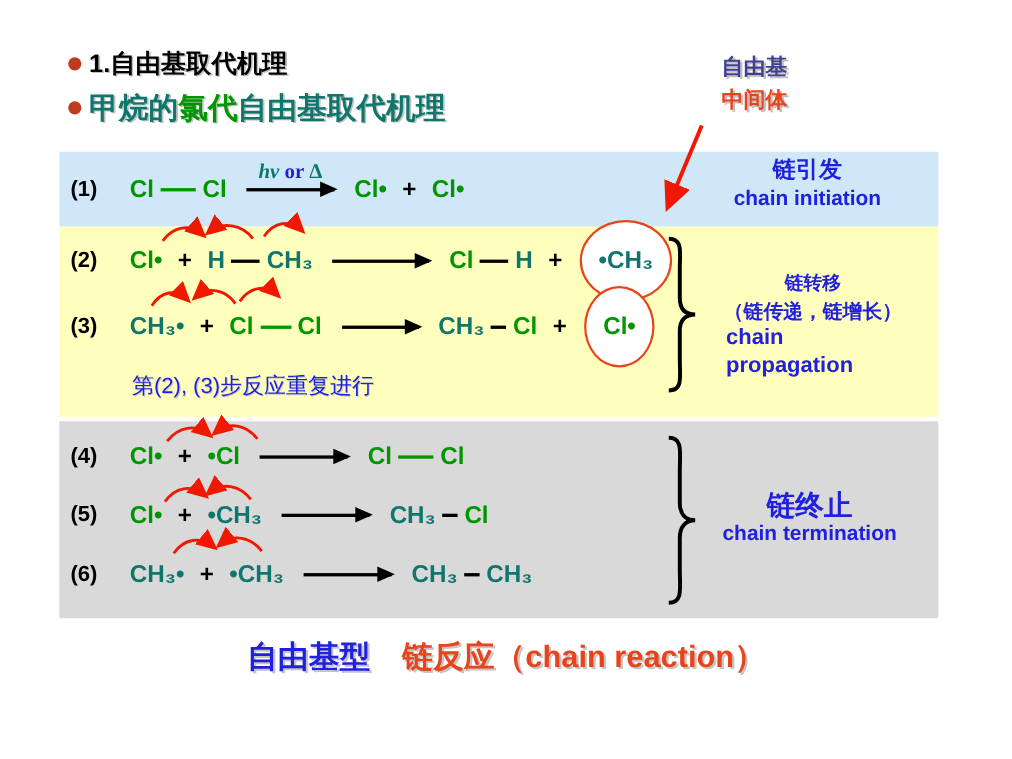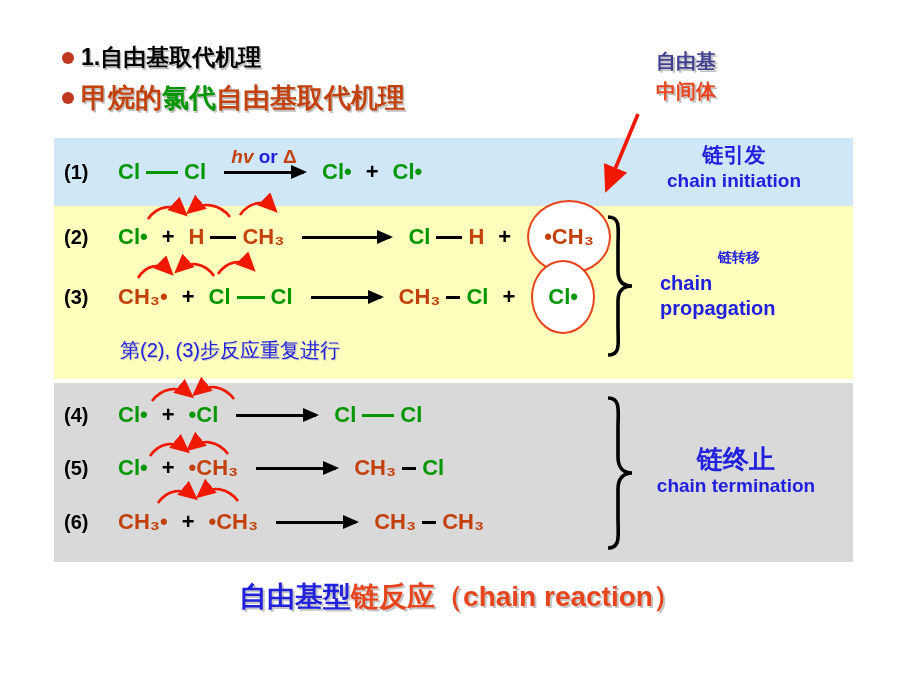--- a/index.html
+++ b/index.html
@@ -11,21 +11,21 @@
   body{background:#fff;font-family:"Liberation Sans","DejaVu Sans",sans-serif;}
   .slide{position:relative;width:853px;height:690px;background:#fff;overflow:hidden;}
 
   
   .title-line{position:absolute;display:flex;align-items:center;color:#000;
     text-shadow:1.5px 1.5px 0 rgba(140,140,140,.55);font-weight:bold;white-space:nowrap;}
   .t1{left:62px;top:42px;font-size:23px;}
   .t2{left:62px;top:80px;font-size:27px;}
   .bullet{display:inline-block;width:12px;height:12px;border-radius:50%;
     background:var(--bullet);margin-right:7px;flex:none;}
-  .c-g{color:var(--green);} .c-k{color:#c2410c;} .c-b{color:var(--blue);}
+  .c-g{color:var(--green);} .c-k{color:#0f766e;} .c-b{color:var(--blue);}
 
   
   .intermediate{position:absolute;left:602px;top:46px;width:168px;text-align:center;
     font-weight:bold;font-size:20px;line-height:30px;white-space:nowrap;
     text-shadow:2px 2px 0 rgba(150,150,150,.6);}
   .im1{color:var(--navy);} .im2{color:var(--orange);}
 
   
   .panel{position:absolute;left:54px;width:826px;}
   .panel-blue{top:138px;height:68px;background:var(--panel-blue);}
@@ -41,52 +41,52 @@
   .sp{margin:16px 4px;}
   .plus{margin:0 10px;color:#000;}
   .bond{display:inline-block;height:3px;margin:0 2px;flex:none;}
   .bond.c-g{background:var(--green);} .bond.c-k{background:#000;}
   .rx-arrow{position:relative;display:inline-block;height:3px;background:#000;
     margin:0 14px;flex:none;}
   .rx-arrow::after{content:"";position:absolute;right:-3px;top:50%;
     transform:translateY(-50%);border-left:16px solid #000;
     border-top:7px solid transparent;border-bottom:7px solid transparent;}
   .arr-lbl{position:absolute;left:-8px;right:-8px;bottom:6px;text-align:center;
-    font-size:19px;font-weight:bold;white-space:nowrap;}
+    font-size:19px;font-weight:bold;white-space:nowrap;font-family:Liberation Serif, serif;}
   .it{font-style:italic;}
   .circled{display:inline-flex;align-items:center;justify-content:center;
     background:#fff;border:2px solid var(--orange);border-radius:50%;
     padding:6px 11px;margin-left:6px;}
 
   
   .note{position:absolute;left:120px;top:337px;color:var(--blue);
     font-size:20px;font-weight:normal;text-shadow:1px 1px 0 rgba(120,120,200,.4);}
   .sec-label{position:absolute;color:var(--blue);font-weight:bold;text-align:center;
     white-space:nowrap;}
   .lbl-init{left:645px;top:141px;width:178px;}
   .lbl-init .cn{font-size:21px;line-height:28px;}
   .lbl-init .en{font-size:19px;line-height:24px;}
   .lbl-prop{left:636px;top:244px;width:206px;}
-  .lbl-prop .cn1{font-size:14px;line-height:27px;}
+  .lbl-prop .cn1{font-size:17px;line-height:27px;}
   .lbl-prop .cn2{font-size:18px;line-height:24px;}
   .lbl-prop .en{font-size:20px;line-height:25px;text-align:left;padding-left:24px;}
   .lbl-term{left:628px;top:445px;width:216px;}
   .lbl-term .cn{font-size:26px;line-height:28px;}
   .lbl-term .en{font-size:19px;line-height:25px;}
 
   
   .brace{position:absolute;}
   .overlay{position:absolute;left:0;top:0;pointer-events:none;}
   .redstroke{stroke:var(--red);fill:none;}
 
   
   .footer{position:absolute;left:0;top:578px;width:920px;text-align:center;
     font-size:28px;font-weight:bold;white-space:nowrap;
     text-shadow:2px 2px 0 rgba(150,150,150,.55);}
-  .footer .p1{color:var(--blue);} .footer .p2{color:var(--orange);}
+  .footer .p1{color:var(--blue);} .footer .p2{color:var(--orange);padding-left:29px;}
 </style>
 </head>
 <body>
 
 <div class="slide">
 
   <div class="panel panel-blue"></div>
   <div class="panel panel-yellow"></div>
   <div class="panel panel-gray"></div>
 
@@ -180,20 +180,21 @@
     </div>
 
   <div class="note">第(2), (3)步反应重复进行</div>
 
   <div class="sec-label lbl-init">
     <div class="cn">链引发</div>
     <div class="en">chain initiation</div>
   </div>
   <div class="sec-label lbl-prop">
     <div class="cn1">链转移</div>
+    <div class="cn2">（链传递，链增长）</div>
     <div class="en">chain</div>
     <div class="en">propagation</div>
   </div>
   <div class="sec-label lbl-term">
     <div class="cn">链终止</div>
     <div class="en">chain termination</div>
   </div>
 
   <svg class="brace" style="left:604px;top:214px;" width="32" height="144" viewBox="0 0 32 144">
     <path d="M4,3 C17,3 14,15 14,31 L14,57 C14,67 19,72 28,72 C19,72 14,77 14,87 L14,113 C14,129 17,141 4,141" fill="none" stroke="#000" stroke-width="3.6"></path>

